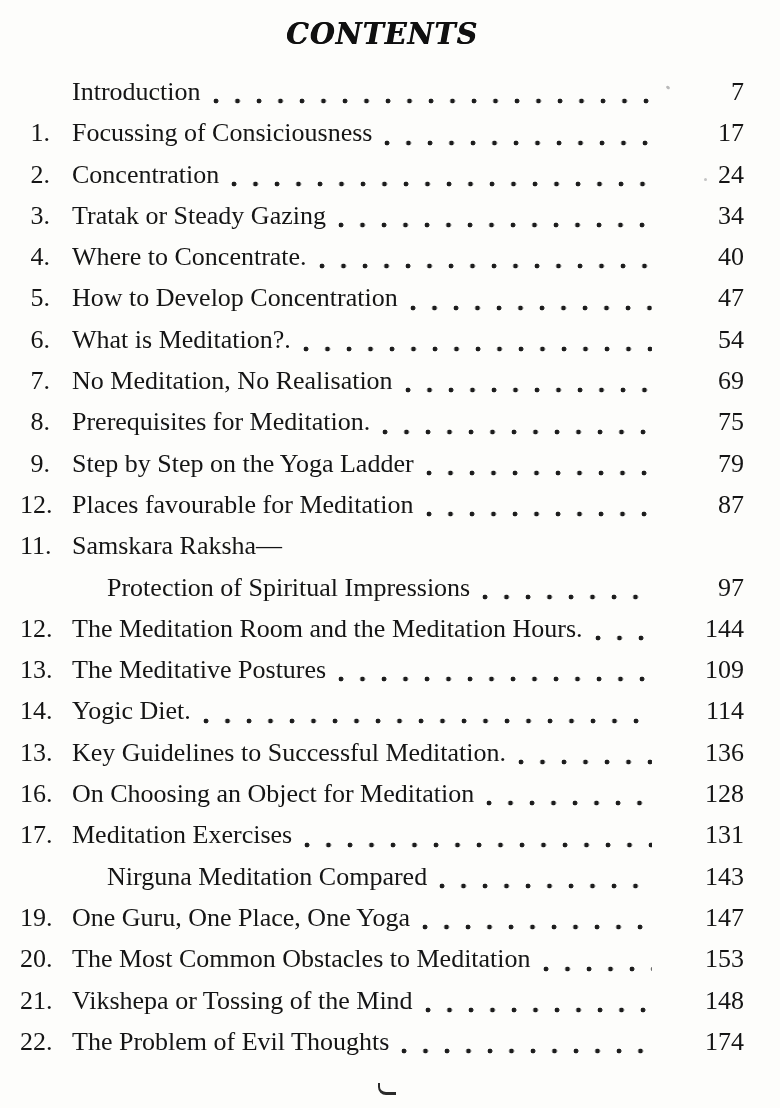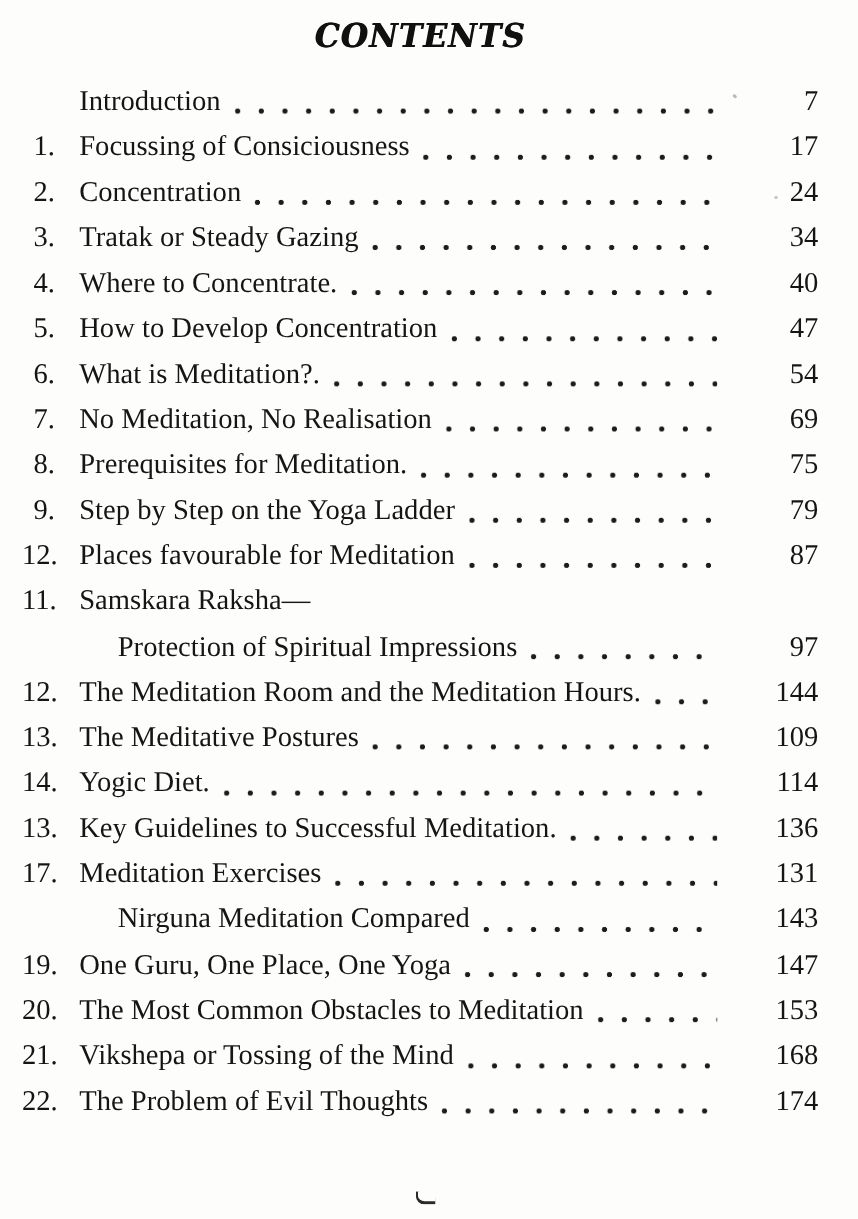--- a/index.html
+++ b/index.html
@@ -158,20 +158,26 @@
         <span class="leader"></span>
         <span class="pg">114</span>
       </div>
       <div class="row">
         <span class="num">13.</span>
         <span class="title">Key Guidelines to Successful Meditation.</span>
         <span class="leader"></span>
         <span class="pg">136</span>
       </div>
       <div class="row">
+        <span class="num">16.</span>
+        <span class="title">On Choosing an Object for Meditation</span>
+        <span class="leader"></span>
+        <span class="pg">128</span>
+      </div>
+      <div class="row">
         <span class="num">17.</span>
         <span class="title">Meditation Exercises</span>
         <span class="leader"></span>
         <span class="pg">131</span>
       </div>
       <div class="row cont">
         <span class="num"></span>
         <span class="title">Nirguna Meditation Compared</span>
         <span class="leader"></span>
         <span class="pg">143</span>
@@ -185,21 +191,21 @@
       <div class="row">
         <span class="num">20.</span>
         <span class="title">The Most Common Obstacles to Meditation</span>
         <span class="leader"></span>
         <span class="pg">153</span>
       </div>
       <div class="row">
         <span class="num">21.</span>
         <span class="title">Vikshepa or Tossing of the Mind</span>
         <span class="leader"></span>
-        <span class="pg">168</span>
+        <span class="pg">148</span>
       </div>
       <div class="row">
         <span class="num">22.</span>
         <span class="title">The Problem of Evil Thoughts</span>
         <span class="leader"></span>
         <span class="pg">174</span>
       </div>
     </div>
   <div class="artifact smudge-bottom"></div>
   <div class="artifact speck-right"></div>

